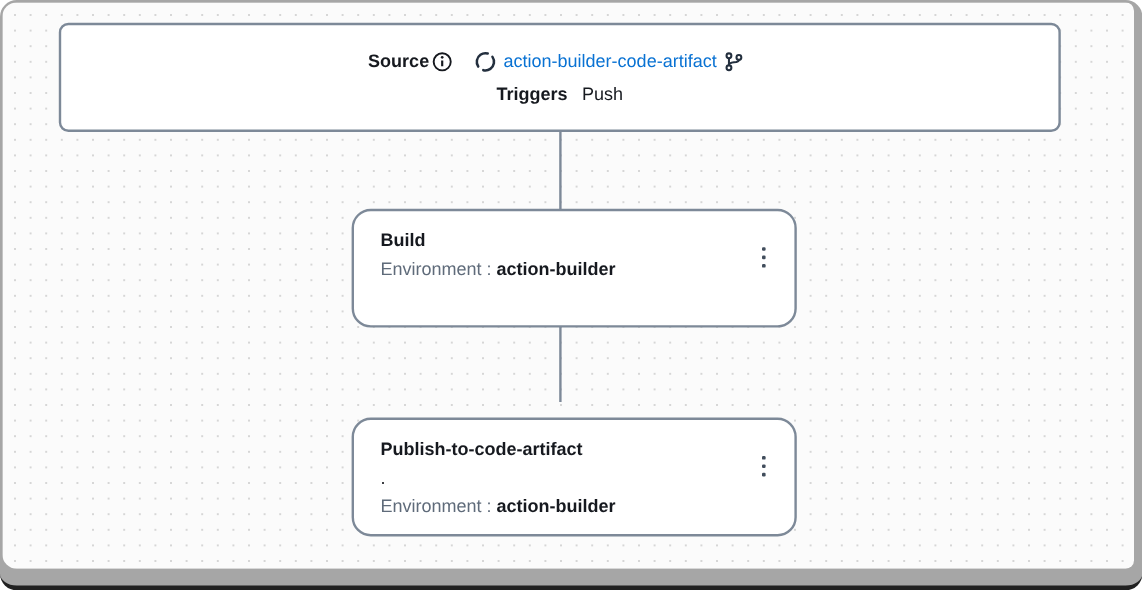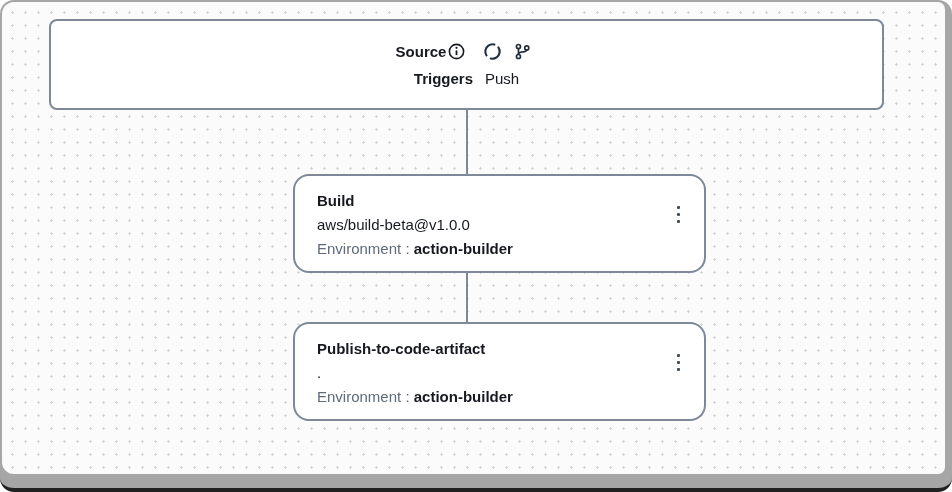--- a/index.html
+++ b/index.html
@@ -49,29 +49,29 @@
   .gap-m { width:12px; display:inline-block; }
 
   
   .connector { position:absolute; width:2px; background:#7d8998; }
   .connector1 { left:464px; top:108px; height:65px; }
   .connector2 { left:464px; top:270px; height:63px; }
 
   
   .node {
     position:absolute;
-    left:291px; width:413px; height:99px;
+    left:291px; width:371px; height:99px;
     background:#ffffff;
     border:2px solid #7d8998;
     border-radius:16px;
     padding:13px 22px 0 22px;
     cursor:pointer;
   }
   .node-build   { top:172px; }
-  .node-publish { top:320px; }
+  .node-publish { top:346px; }
   .node-title { font-size:15px; font-weight:700; line-height:24px; color:#16191f; }
   .node-sub   { font-size:15px; line-height:24px; color:#16191f; }
   .node-env   { font-size:15px; line-height:24px; color:#5f6b7a; }
   .node-env .env-value { font-weight:700; color:#16191f; }
 
   .menu-btn {
     position:absolute; right:14px; top:24px;
     width:24px; height:28px;
     display:flex; flex-direction:column;
     align-items:center; justify-content:center; gap:4px;
@@ -96,20 +96,21 @@
           </svg>
         </span>
         <span class="gap-m"></span>
         <span class="gap-s"></span>
         <span class="icon">
           <svg width="19" height="19" viewBox="0 0 18 18">
             <circle cx="9" cy="9" r="6.8" fill="none" stroke="#232f3e" stroke-width="2" stroke-dasharray="16.4 5" stroke-linecap="round" transform="rotate(-35 9 9)"></circle>
           </svg>
         </span>
         <span class="gap-s"></span>
+        <a class="link">action-builder-code-artifact</a>
         <span class="gap-s"></span>
         <span class="icon">
           <svg width="17" height="17" viewBox="0 0 16 16">
             <circle cx="4.2" cy="3.3" r="1.9" fill="none" stroke="#232f3e" stroke-width="1.6"></circle>
             <circle cx="4.2" cy="12.7" r="1.9" fill="none" stroke="#232f3e" stroke-width="1.6"></circle>
             <circle cx="12" cy="4.6" r="1.9" fill="none" stroke="#232f3e" stroke-width="1.6"></circle>
             <line x1="4.2" y1="5.2" x2="4.2" y2="10.8" stroke="#232f3e" stroke-width="1.6"></line>
             <path d="M12 6.5 C12 9.4 4.2 7.4 4.2 10.4" fill="none" stroke="#232f3e" stroke-width="1.6"></path>
           </svg>
         </span>
@@ -119,21 +120,20 @@
         <span class="bold">Triggers</span>
         <span class="gap-m"></span>
         <span>Push</span>
       </div>
     </div>
 
     <div class="connector connector1"></div>
 
     <div class="node node-build">
       <div class="node-title">Build</div>
-      <div class="node-sub">aws/build-beta@v1.0.0</div>
       <div class="node-env">
         <span>Environment</span>
         <span> </span><span>:</span><span> </span>
         <span class="env-value">action-builder</span>
       </div>
       <button class="menu-btn" aria-label="actions menu">
         <span class="dot"></span>
         <span class="dot"></span>
         <span class="dot"></span>
       </button>

